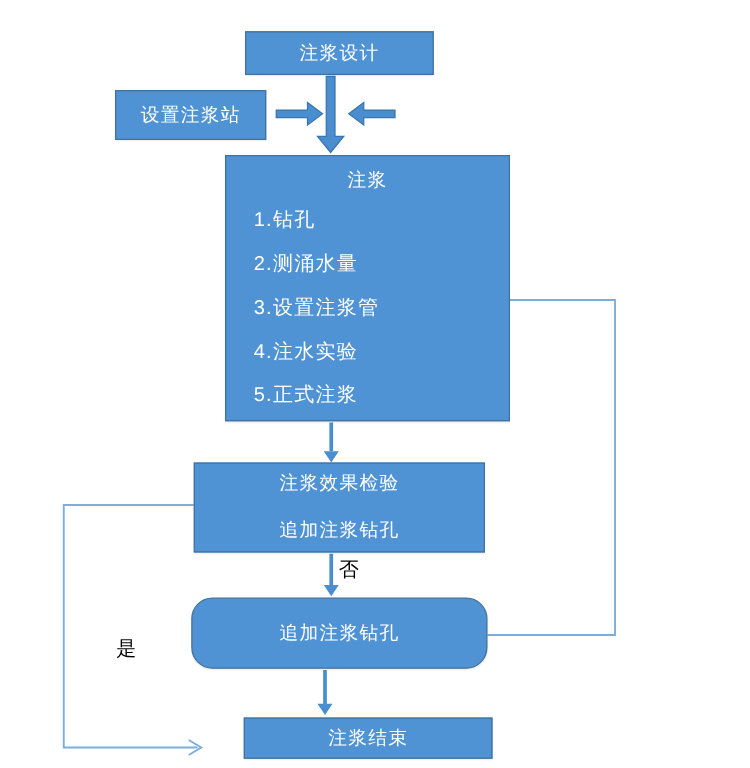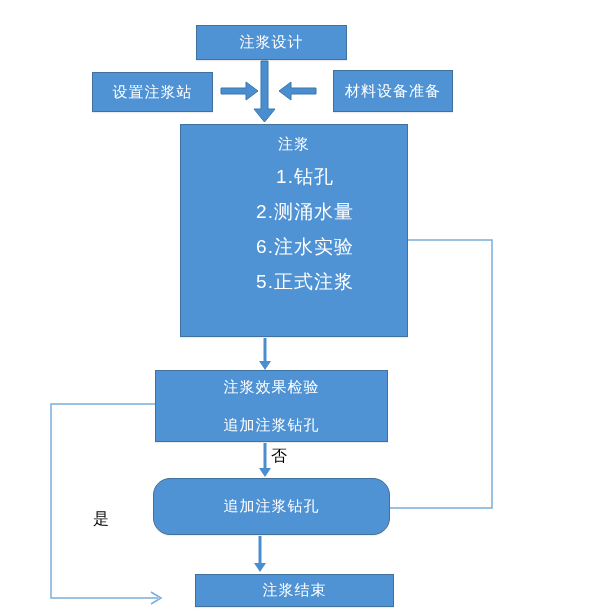--- a/index.html
+++ b/index.html
@@ -67,22 +67,21 @@
   .grouting-title {
     text-align: center;
     padding-top: 10px;
     height: 34px;
   }
   .grouting-steps { list-style: none; }
   .grouting-step {
     padding-left: 22px;
     height: 35px;
     line-height: 35px;
-    font-size: 19px;
-    text-align: center;
+    font-size: 16px;
   }
 
   .node-check {
     left: 155px; top: 370px; width: 233px; height: 72px;
     flex-direction: column;
     justify-content: center;
     gap: 18px;
   }
   .check-line { text-align: center; line-height: 20px; }
 
@@ -128,30 +127,28 @@
   </svg>
 
   <div class="node node-design">
     <span>注浆设计</span>
   </div>
 
   <div class="node node-station">
     <span>设置注浆站</span>
   </div>
 
-  <div class="node node-material">
-    <span>材料设备准备</span>
-  </div>
 
   <div class="node node-grouting">
     <div class="grouting-title">注浆</div>
     <ul class="grouting-steps">
       <li class="grouting-step">1.钻孔</li>
       <li class="grouting-step">2.测涌水量</li>
-      <li class="grouting-step">6.注水实验</li>
+      <li class="grouting-step">3.设置注浆管</li>
+      <li class="grouting-step">4.注水实验</li>
       <li class="grouting-step">5.正式注浆</li>
     </ul>
   </div>
 
   <div class="node node-check">
     <div class="check-line">注浆效果检验</div>
     <div class="check-line">追加注浆钻孔</div>
   </div>
 
   <div class="node node-additional">

